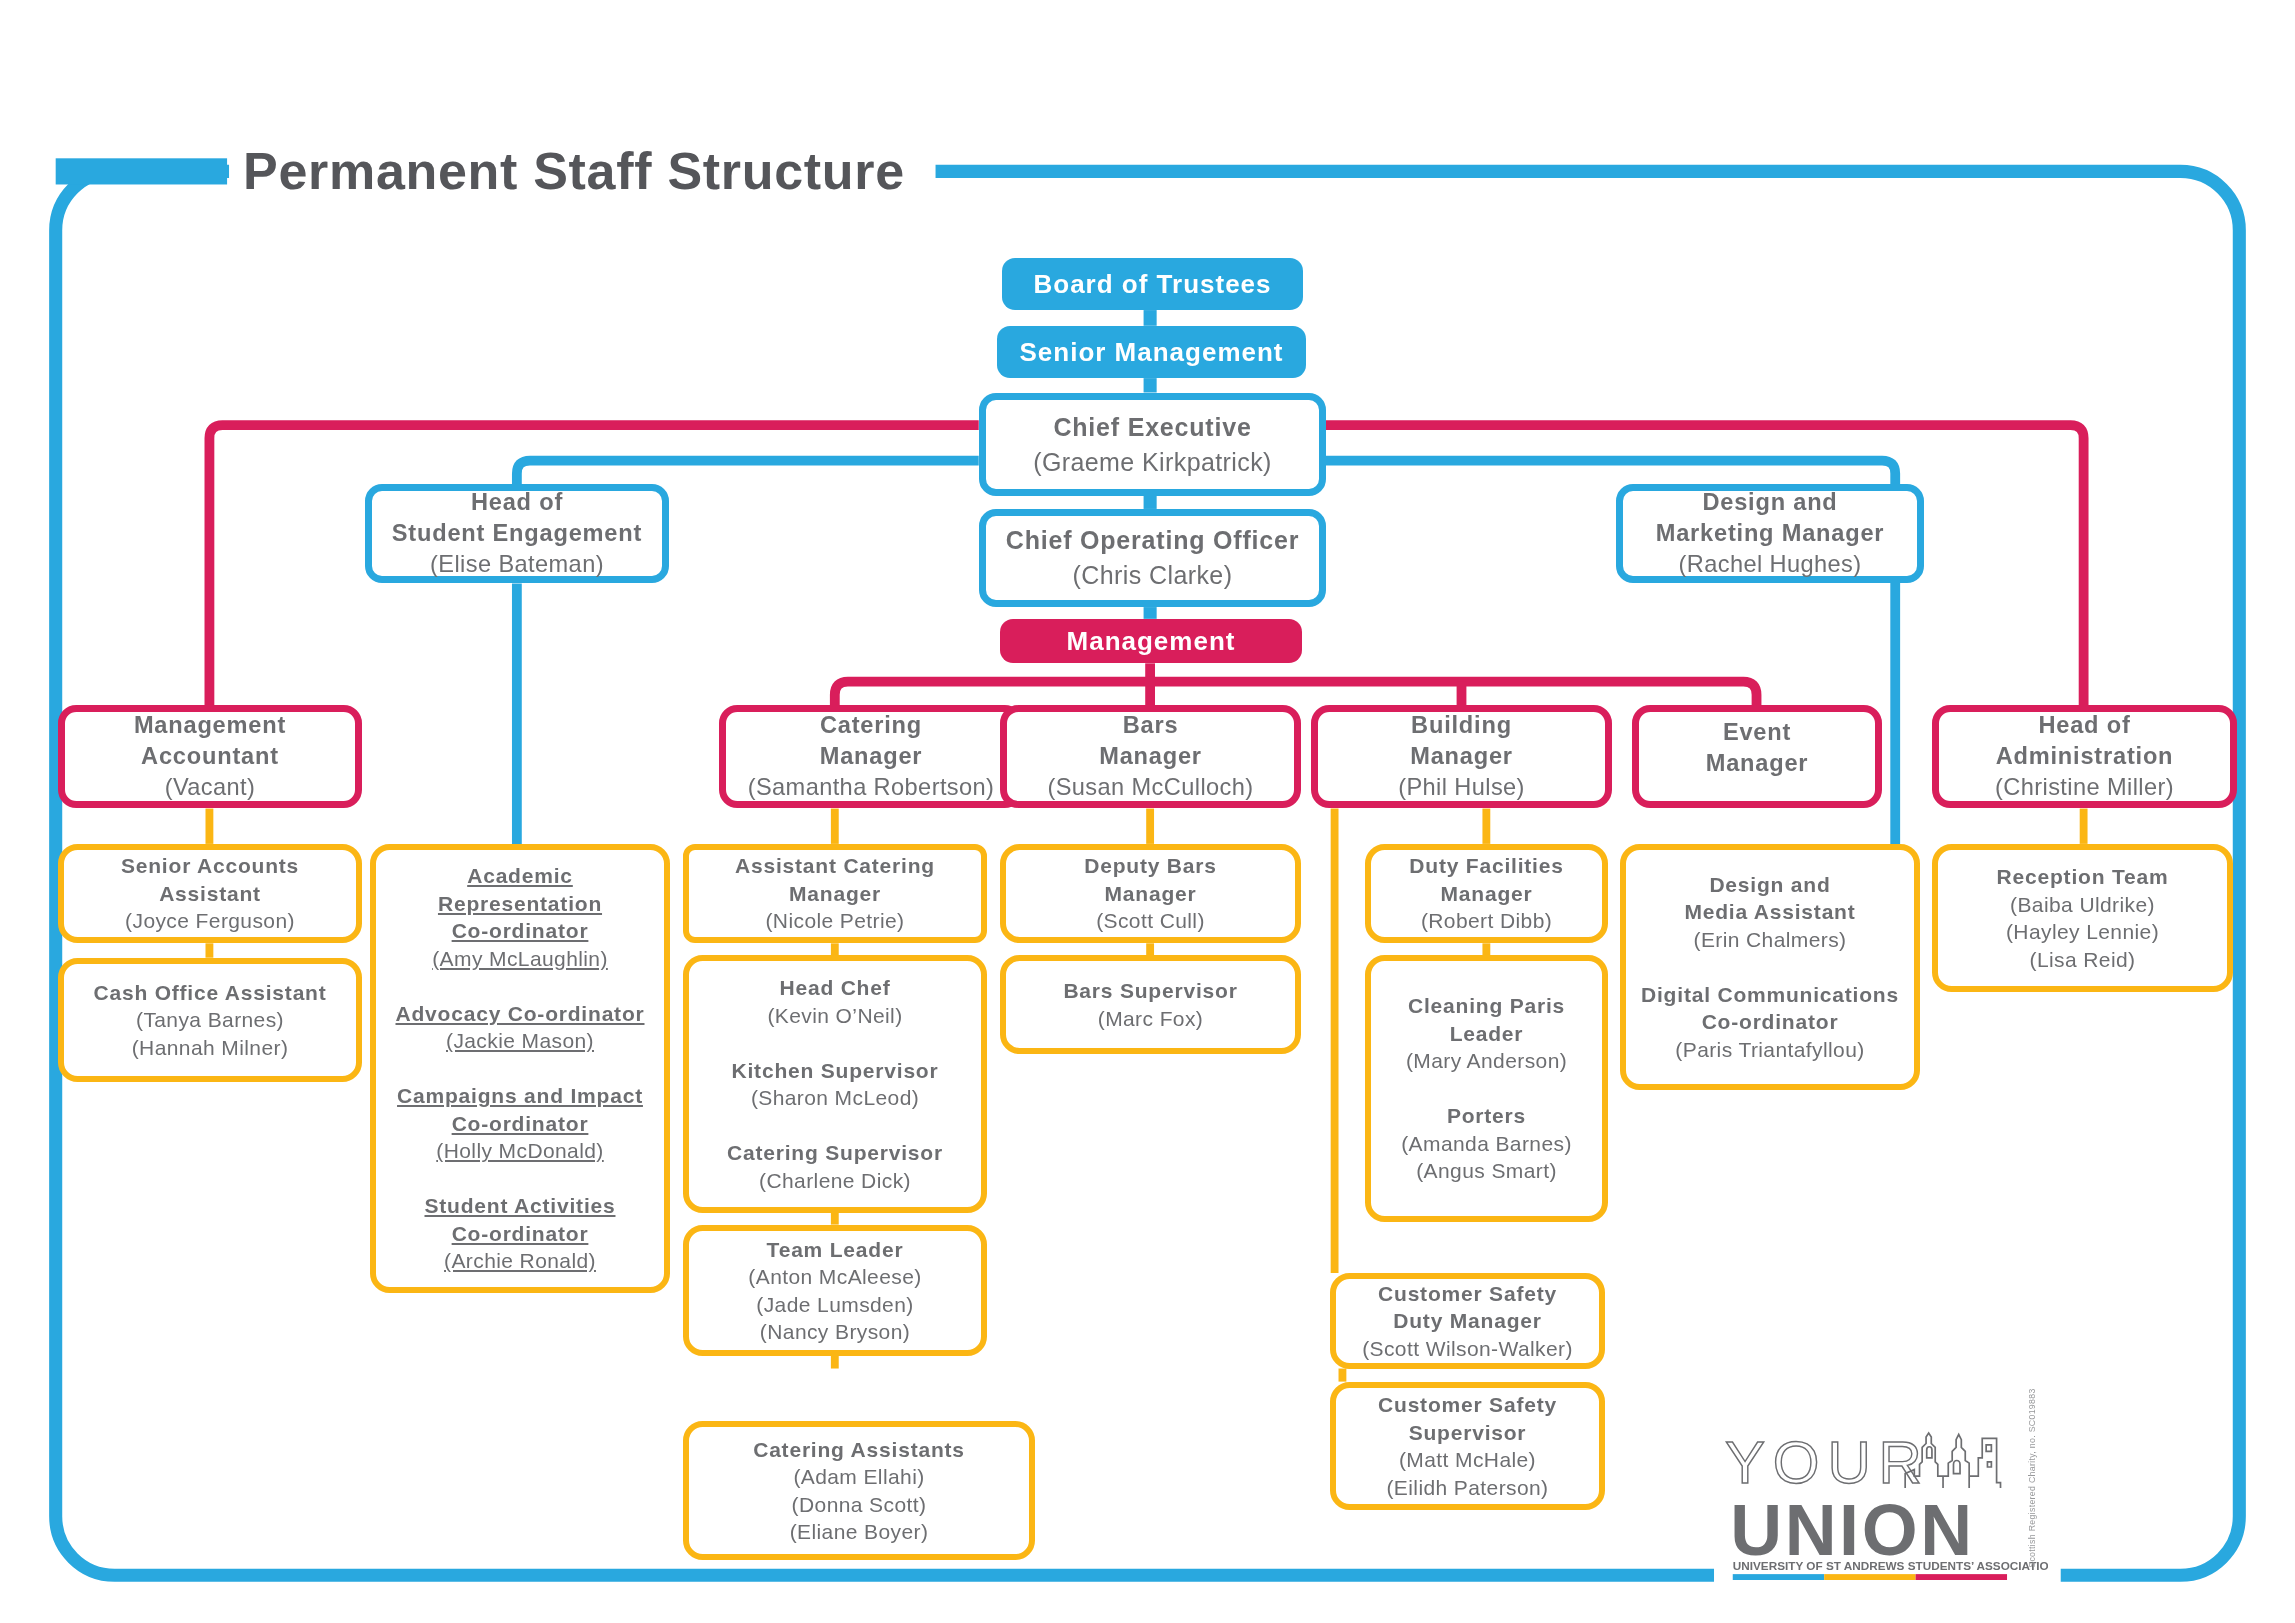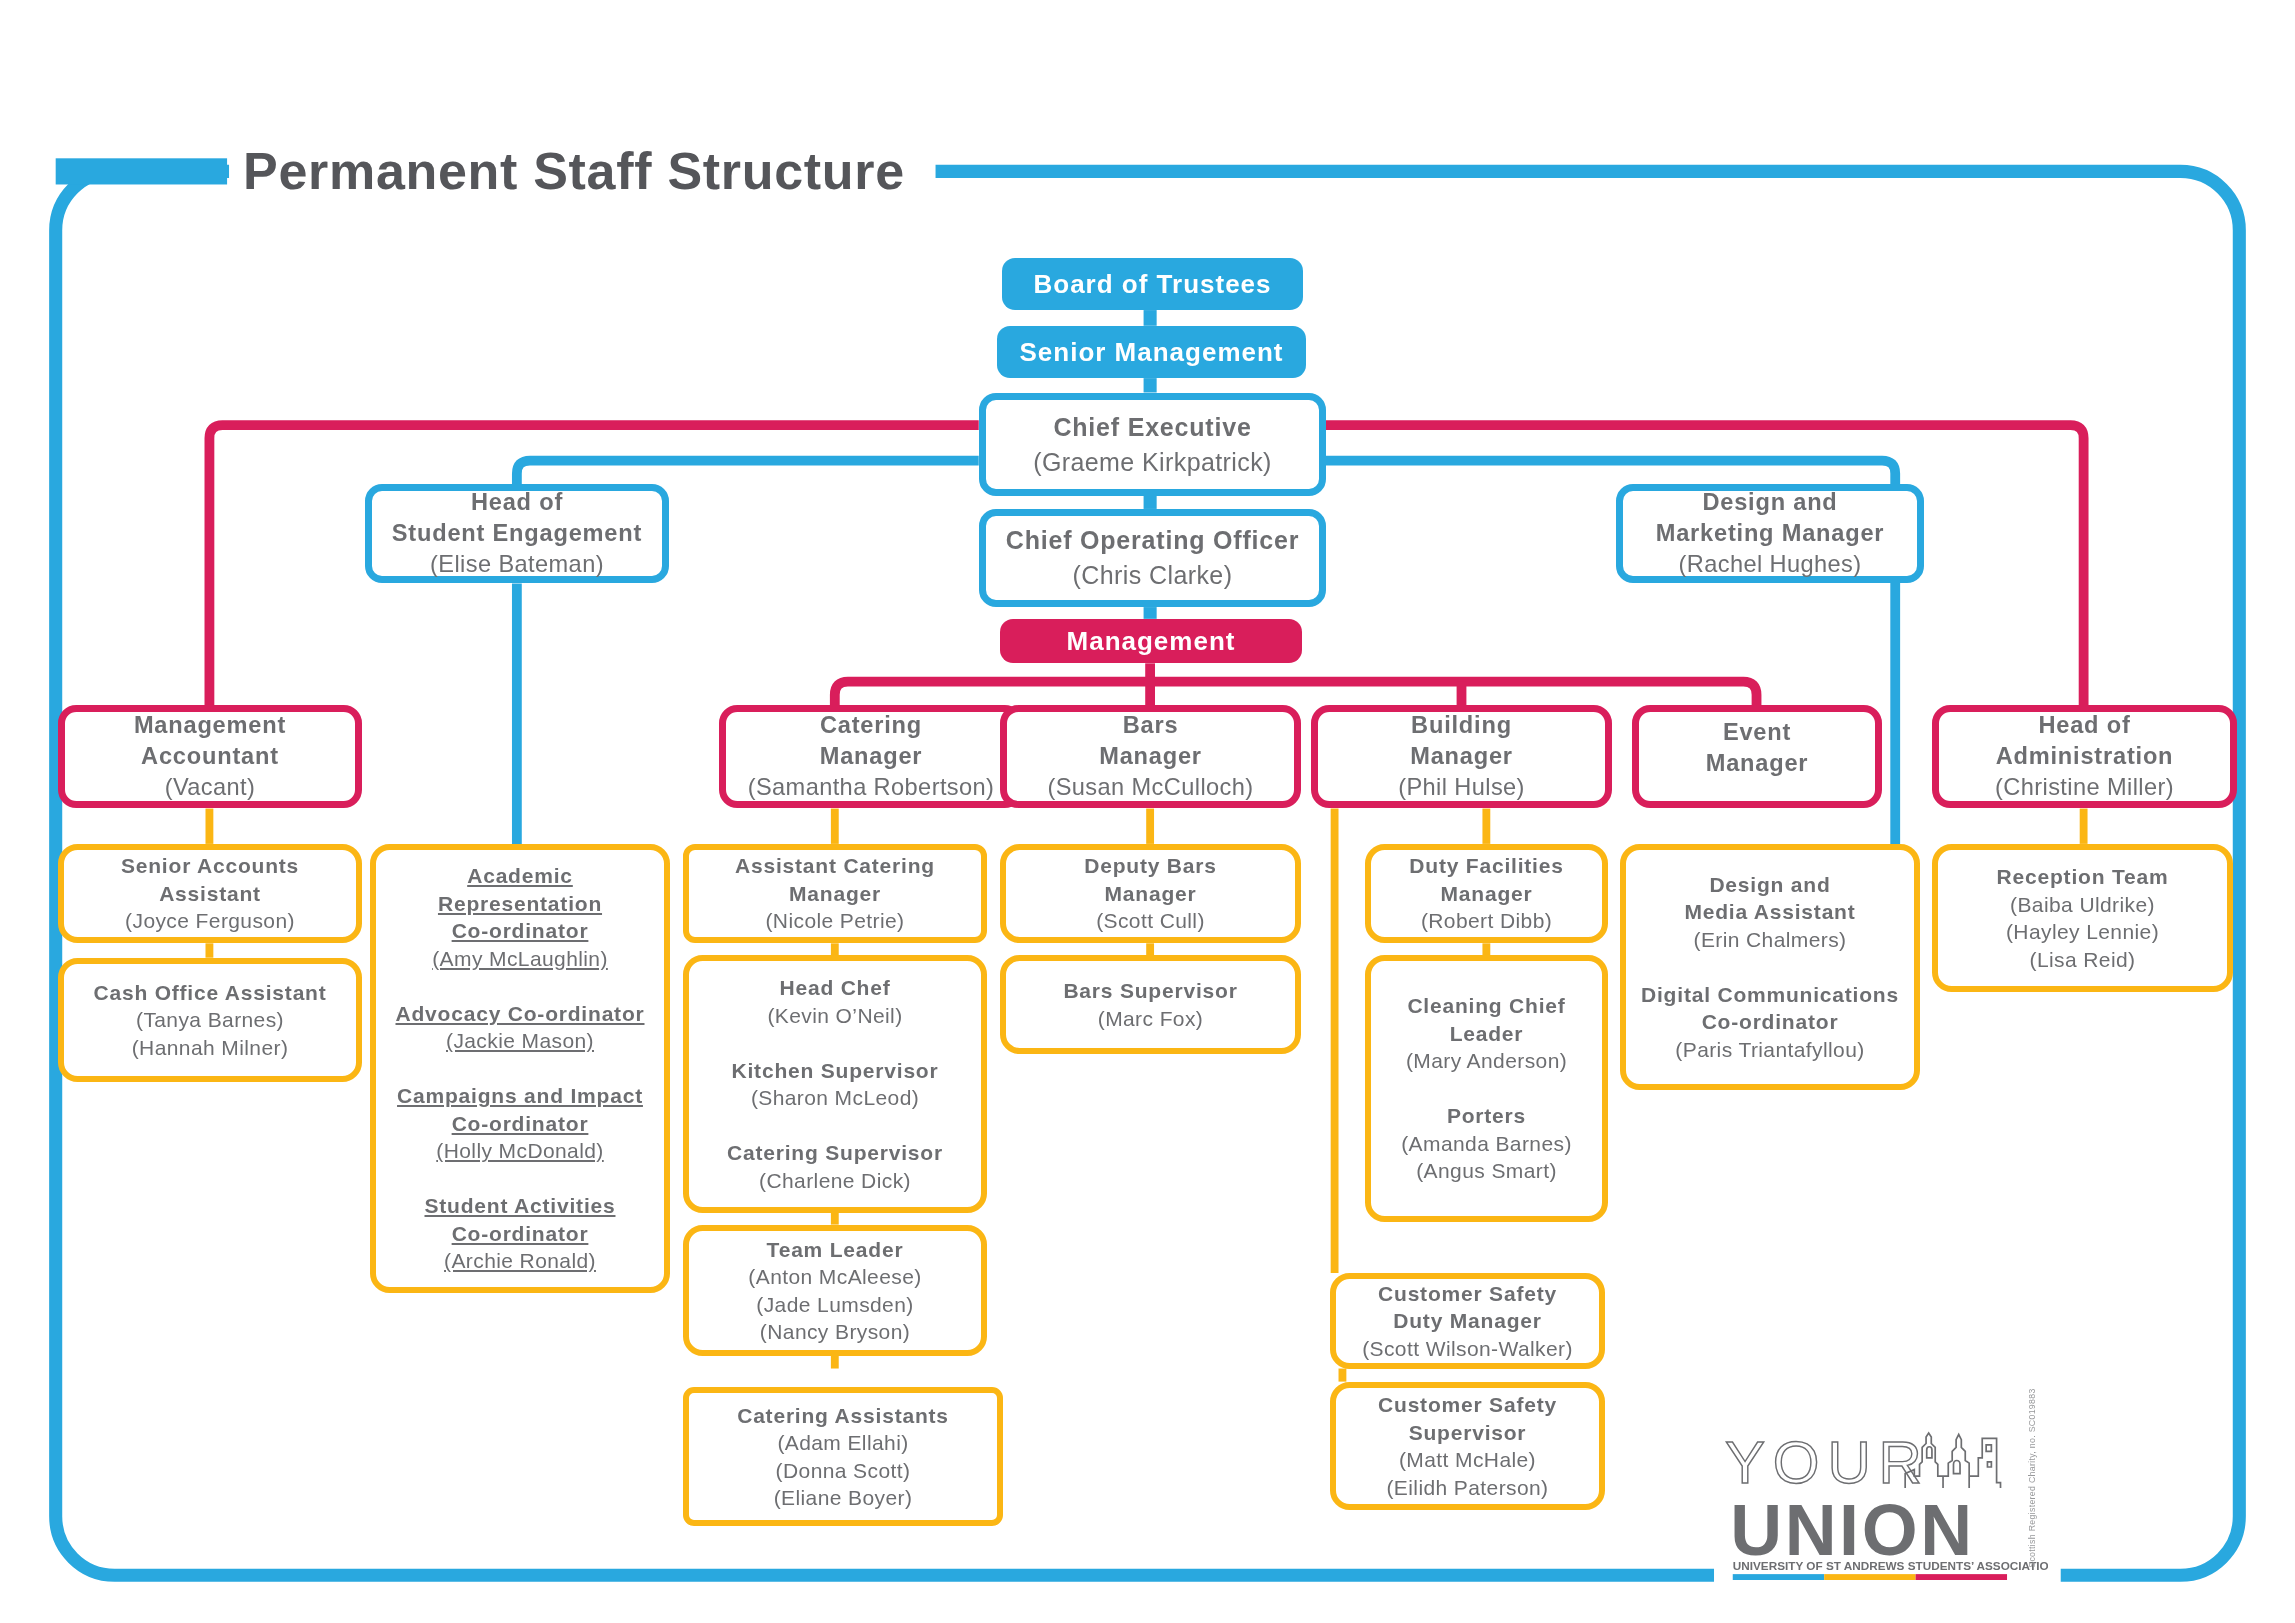--- a/index.html
+++ b/index.html
@@ -180,21 +180,21 @@
     <span class="ln gap"></span>
     <span class="ln">Catering Supervisor</span>
     <span class="ln name">(Charlene Dick)</span>
   </div>
 <div class="box" style="left:683px;top:1225px;width:304px;height:131px;">
     <span class="ln">Team Leader</span>
     <span class="ln name">(Anton McAleese)</span>
     <span class="ln name">(Jade Lumsden)</span>
     <span class="ln name">(Nancy Bryson)</span>
   </div>
-<div class="box" style="left:683px;top:1387px;width:320px;height:139px;border-radius:11px;">
+<div class="box" style="left:683px;top:1421px;width:352px;height:139px;">
     <span class="ln">Catering Assistants</span>
     <span class="ln name">(Adam Ellahi)</span>
     <span class="ln name">(Donna Scott)</span>
     <span class="ln name">(Eliane Boyer)</span>
   </div>
 
 <div class="box" style="left:1000px;top:844px;width:301px;height:99px;">
     <span class="ln">Deputy Bars</span>
     <span class="ln">Manager</span>
     <span class="ln name">(Scott Cull)</span>
@@ -203,21 +203,21 @@
     <span class="ln">Bars Supervisor</span>
     <span class="ln name">(Marc Fox)</span>
   </div>
 
 <div class="box" style="left:1365px;top:844px;width:243px;height:99px;">
     <span class="ln">Duty Facilities</span>
     <span class="ln">Manager</span>
     <span class="ln name">(Robert Dibb)</span>
   </div>
 <div class="box" style="left:1365px;top:955px;width:243px;height:267px;">
-    <span class="ln">Cleaning Chief</span>
+    <span class="ln">Cleaning Paris</span>
     <span class="ln">Leader</span>
     <span class="ln name">(Mary Anderson)</span>
     <span class="ln gap"></span>
     <span class="ln">Porters</span>
     <span class="ln name">(Amanda Barnes)</span>
     <span class="ln name">(Angus Smart)</span>
   </div>
 <div class="box" style="left:1330px;top:1273px;width:275px;height:96px;">
     <span class="ln">Customer Safety</span>
     <span class="ln">Duty Manager</span>

